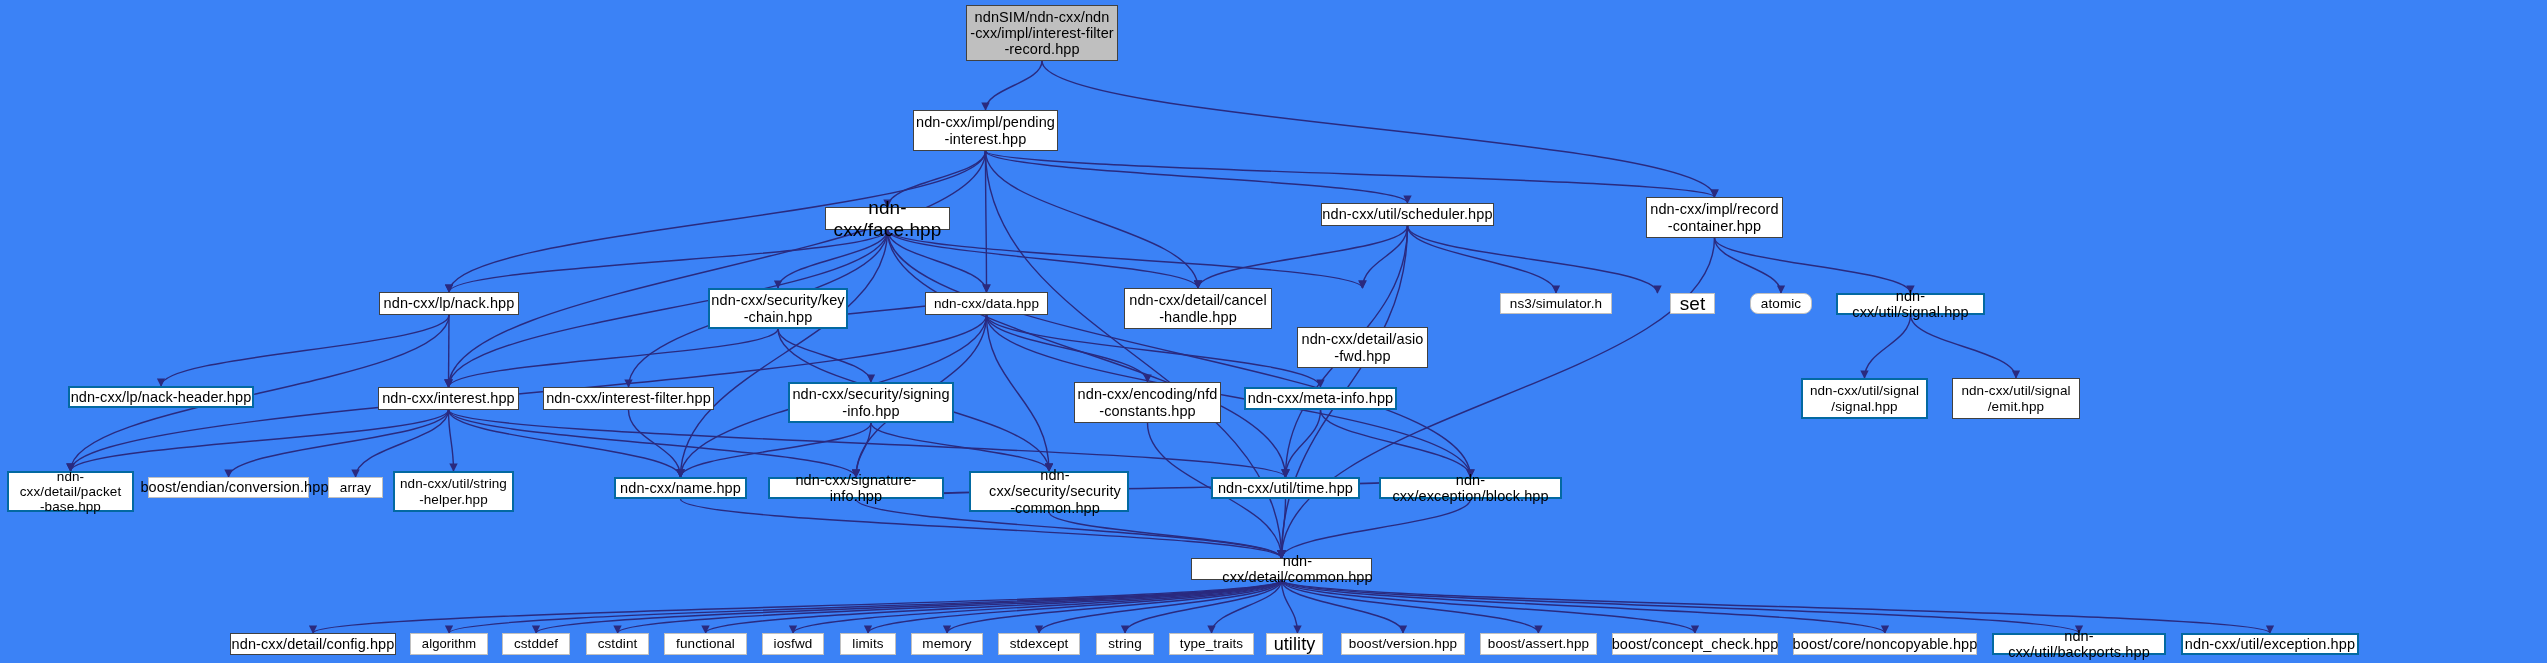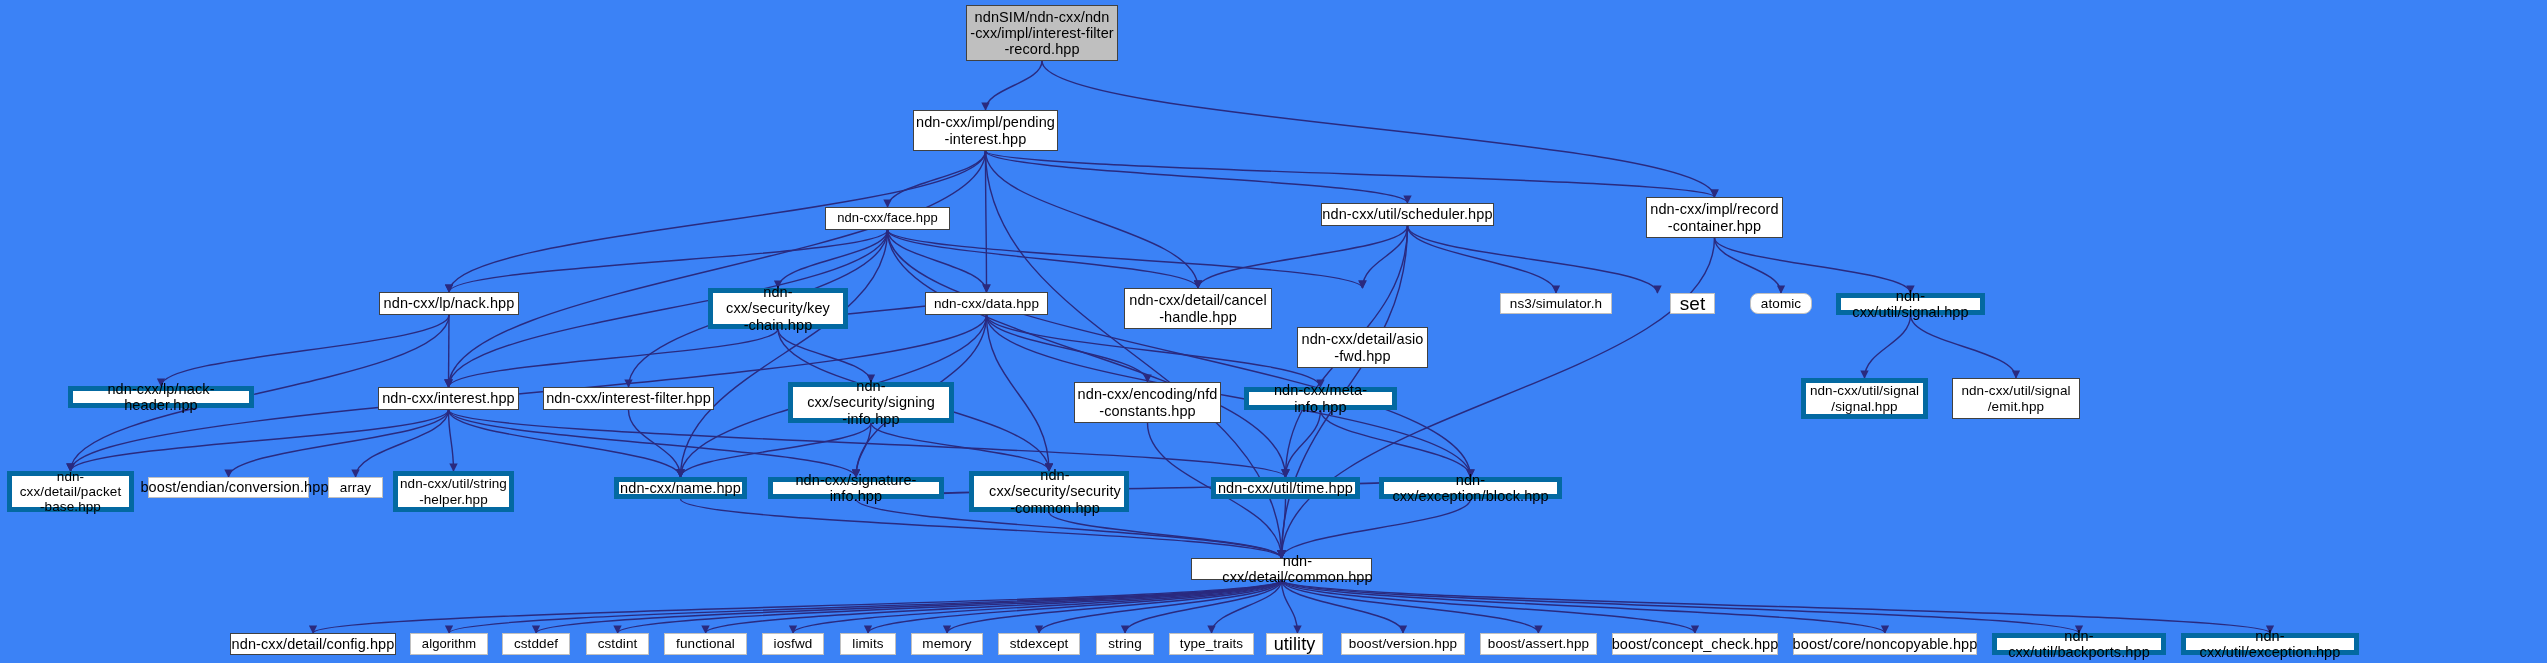--- a/index.html
+++ b/index.html
@@ -37,21 +37,21 @@
     letter-spacing: 0.1px;
     white-space: pre-line;
     border: 1px solid #404040;
     z-index: 5;
   }
   .node.root {
     background: #bfbfbf;
     border: 1px solid #404040;
   }
   .node.red {
-    border: 5px solid #0369a1;
+    border: 2px solid #0369a1;
   }
   .node.grey {
     border: 1px solid #c0c0c0;
   }
 </style>
 </head>
 <body>
 
 <div id="graph">
   <svg id="edges" viewBox="0 0 2547 663">
@@ -145,21 +145,21 @@
         <path d="M 1281.5 580 C 1281.5 603.85, 2079 609.15, 2079 633" marker-end="url(#arrow)"></path>
         <path d="M 1281.5 580 C 1281.5 603.85, 2270 609.15, 2270 633" marker-end="url(#arrow)"></path>
       </g>
   </svg>
   <div id="nodes-layer">
       <div class="node root" style="left: 966px; top: 5px; width: 152px; height: 56px;">ndnSIM/ndn-cxx/ndn
 -cxx/impl/interest-filter
 -record.hpp</div>
       <div class="node" style="left: 913px; top: 110px; width: 145px; height: 41px;">ndn-cxx/impl/pending
 -interest.hpp</div>
-      <div class="node" style="left: 825px; top: 207px; width: 125px; height: 23px; font-size: 13px;">ndn-cxx/face.hpp</div>
+      <div class="node" style="left: 825px; top: 207px; width: 125px; height: 23px; font-size: 19px;">ndn-cxx/face.hpp</div>
       <div class="node" style="left: 1321px; top: 203px; width: 173px; height: 23px;">ndn-cxx/util/scheduler.hpp</div>
       <div class="node" style="left: 1646px; top: 197px; width: 137px; height: 41px;">ndn-cxx/impl/record
 -container.hpp</div>
       <div class="node" style="left: 379px; top: 292px; width: 140px; height: 23px;">ndn-cxx/lp/nack.hpp</div>
       <div class="node red" style="left: 708px; top: 288px; width: 140px; height: 41px;">ndn-cxx/security/key
 -chain.hpp</div>
       <div class="node" style="left: 925px; top: 292px; width: 123px; height: 23px; font-size: 13.5px;">ndn-cxx/data.hpp</div>
       <div class="node" style="left: 1124px; top: 288px; width: 148px; height: 41px;">ndn-cxx/detail/cancel
 -handle.hpp</div>
       <div class="node" style="left: 1297px; top: 288px; width: 131px; height: 41px; margin-top: 39px;">ndn-cxx/detail/asio

